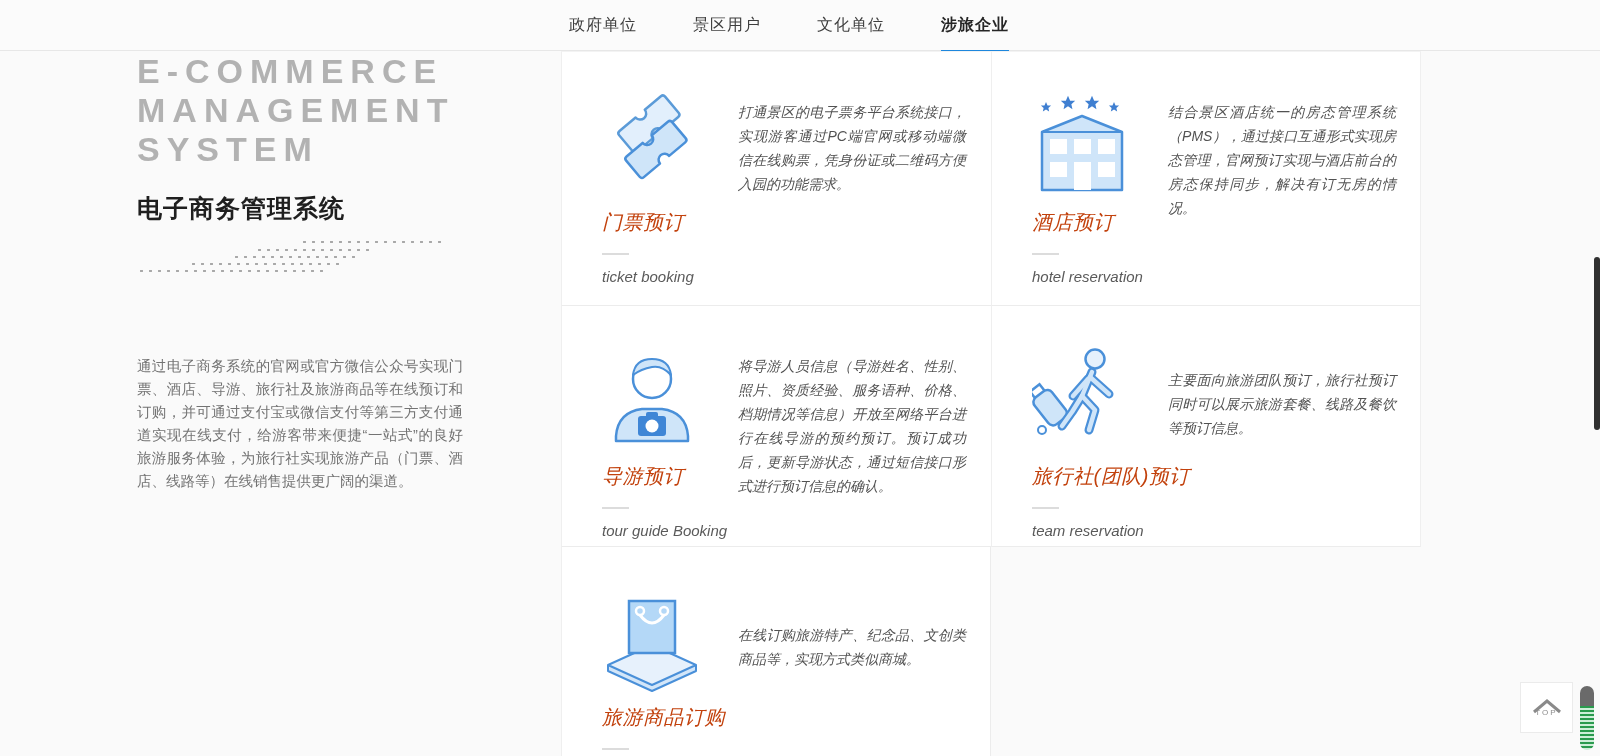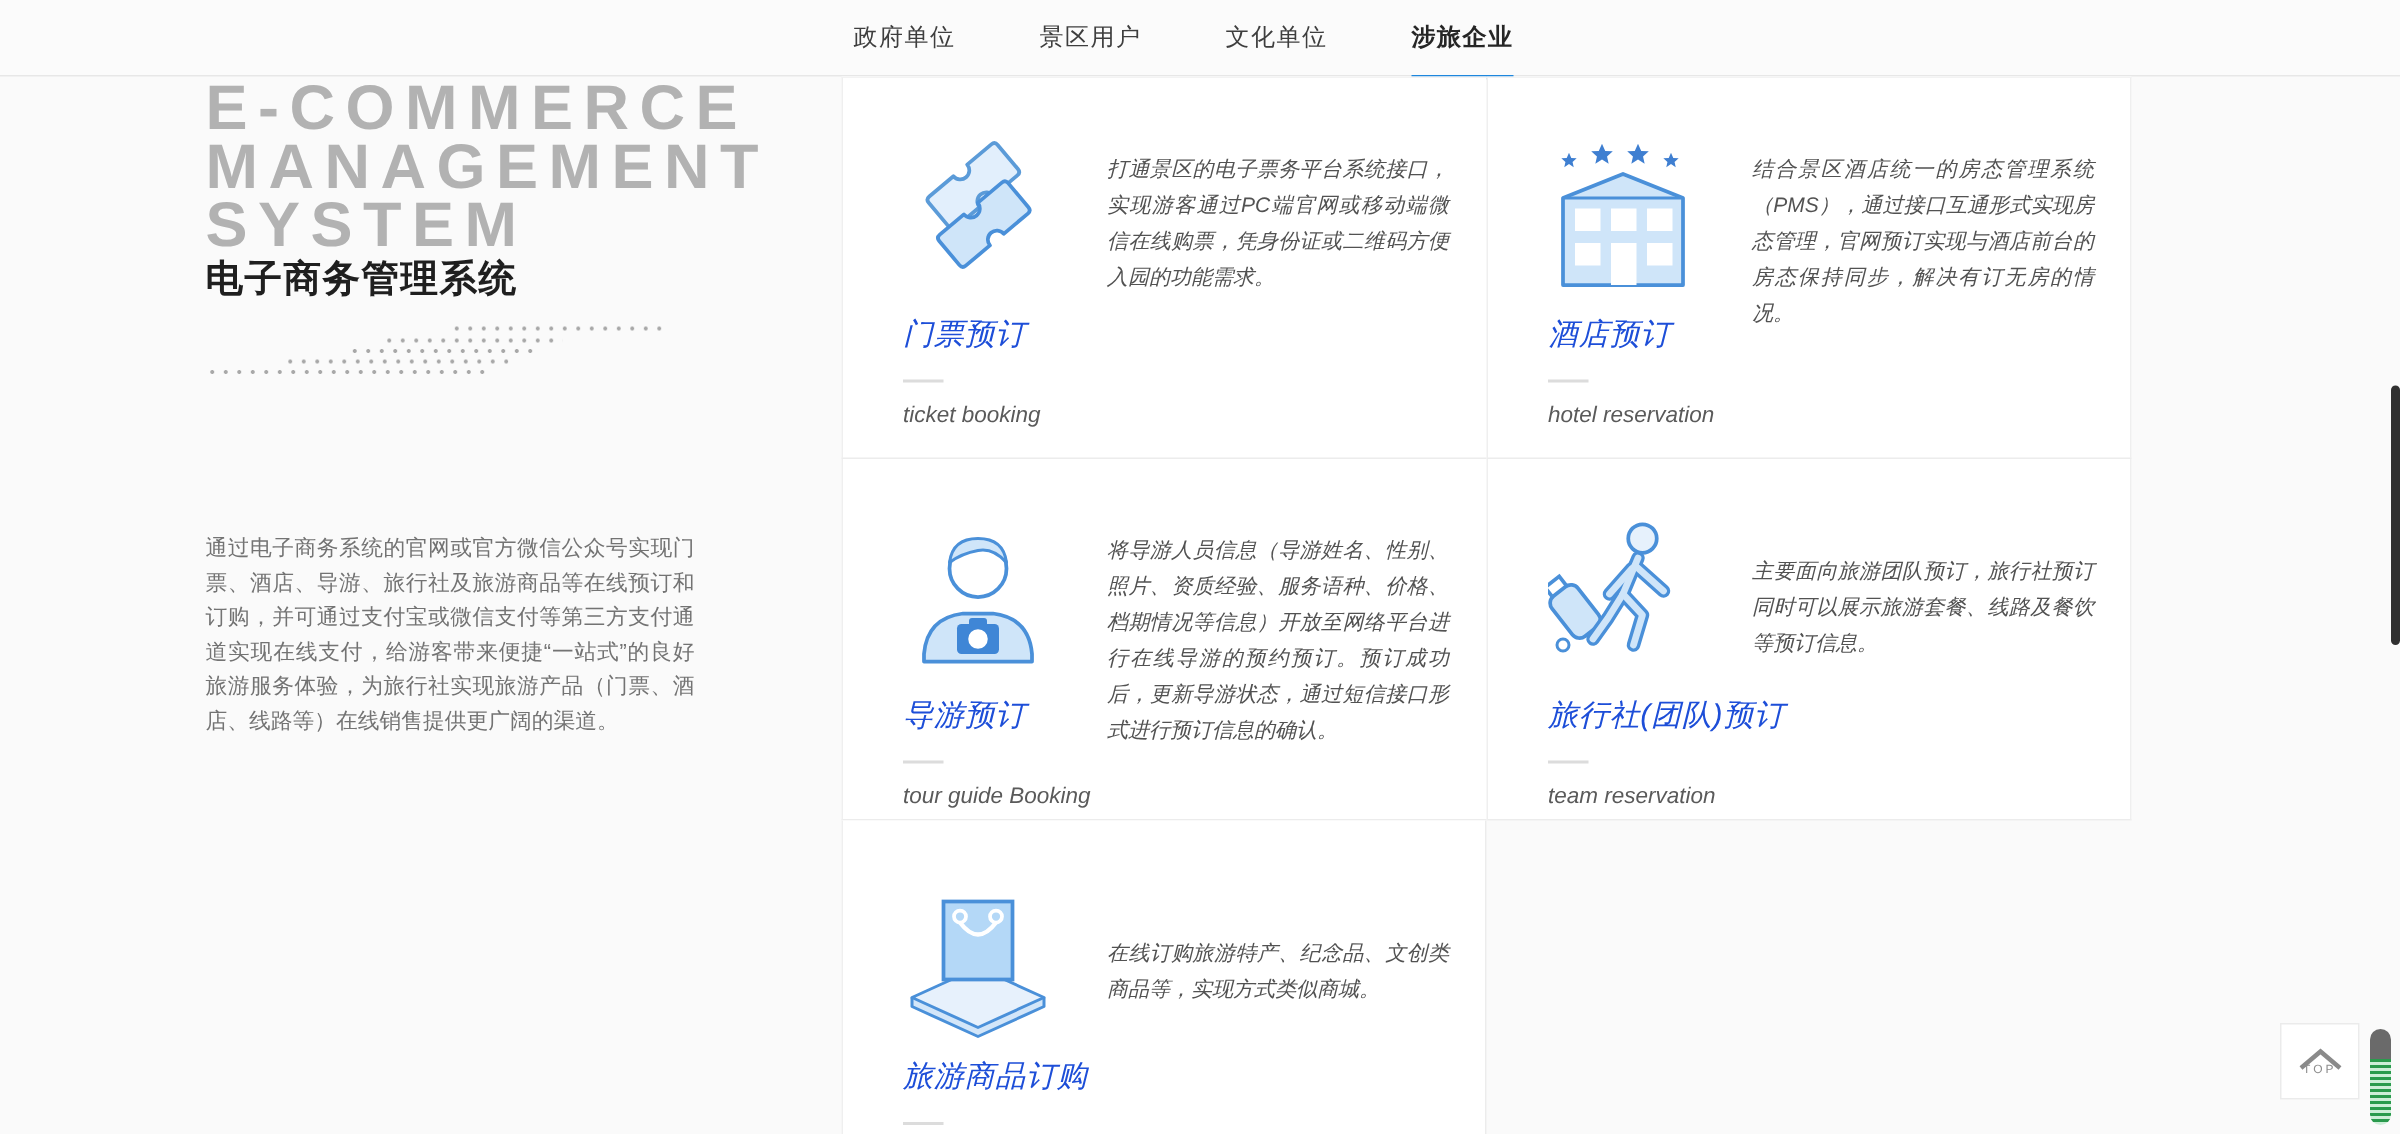--- a/index.html
+++ b/index.html
@@ -20,24 +20,24 @@
     font-size:16px; color:#3e3e3e; cursor:pointer; position:relative; letter-spacing:1px;
   }
   .tab.active { font-weight:bold; color:#262626; }
   .tab.active::after {
     content:""; position:absolute; left:28px; right:28px; bottom:-2px; height:3px;
     background:#1e87dd;
   }
   
   .sidebar { position:absolute; left:137px; top:52px; width:330px; }
   .title-en {
-    font-size:42px; line-height:39px; font-weight:bold; color:#b2b2b2;
+    font-size:34px; line-height:39px; font-weight:bold; color:#b2b2b2;
     letter-spacing:7px; white-space:nowrap;
   }
-  .title-zh { font-size:25px; font-weight:bold; color:#1f1f1f; letter-spacing:1px; }
+  .title-zh { margin-top:23px; font-size:25px; font-weight:bold; color:#1f1f1f; letter-spacing:1px; }
   .dots { position:relative; margin-top:13px; width:310px; height:40px; }
   .dot-row {
     position:absolute; height:4px; background-repeat:repeat-x;
     background-image:radial-gradient(circle,#a8a8a8 1.1px,transparent 1.5px);
     background-size:9px 4px; background-position:0 50%;
   }
   .dr1 { left:163px; top:2px;  width:143px; }
   .dr2 { left:118px; top:10px; width:120px; }
   .dr3 { left:95px;  top:17px; width:128px; }
   .dr4 { left:52px;  top:24px; width:150px; }
@@ -61,21 +61,21 @@
   .cell.empty { background:transparent; border:none; }
   .cell.goods { border-right:1px solid #ececec; }
   .icon-box { width:100px; height:107px; }
   .icon-box svg { display:block; }
   .c-desc {
     position:absolute; left:176px; top:48px; width:228px;
     font-size:14px; line-height:24px; color:#525252; text-align:justify;
   }
   .c-desc.mid { top:62px; }
   .c-desc.low { top:76px; }
-  .c-title { margin-top:10px; font-size:20px; color:#1d4ed8; letter-spacing:0.5px; }
+  .c-title { margin-top:10px; font-size:20px; color:#c2410c; letter-spacing:0.5px; }
   .c-div { width:27px; height:2px; background:#dcdcdc; margin:17px 0 13px 0; }
   .c-sub { font-size:15px; color:#5a5a5a; }
   
   .top-btn {
     position:absolute; left:1520px; top:682px; width:53px; height:51px;
     background:#fff; border:1px solid #ebebeb; cursor:pointer;
     display:flex; flex-direction:column; align-items:center; justify-content:center;
   }
   .top-label { font-size:8px; color:#8d8d8d; letter-spacing:2px; margin-top:-6px; }
   

